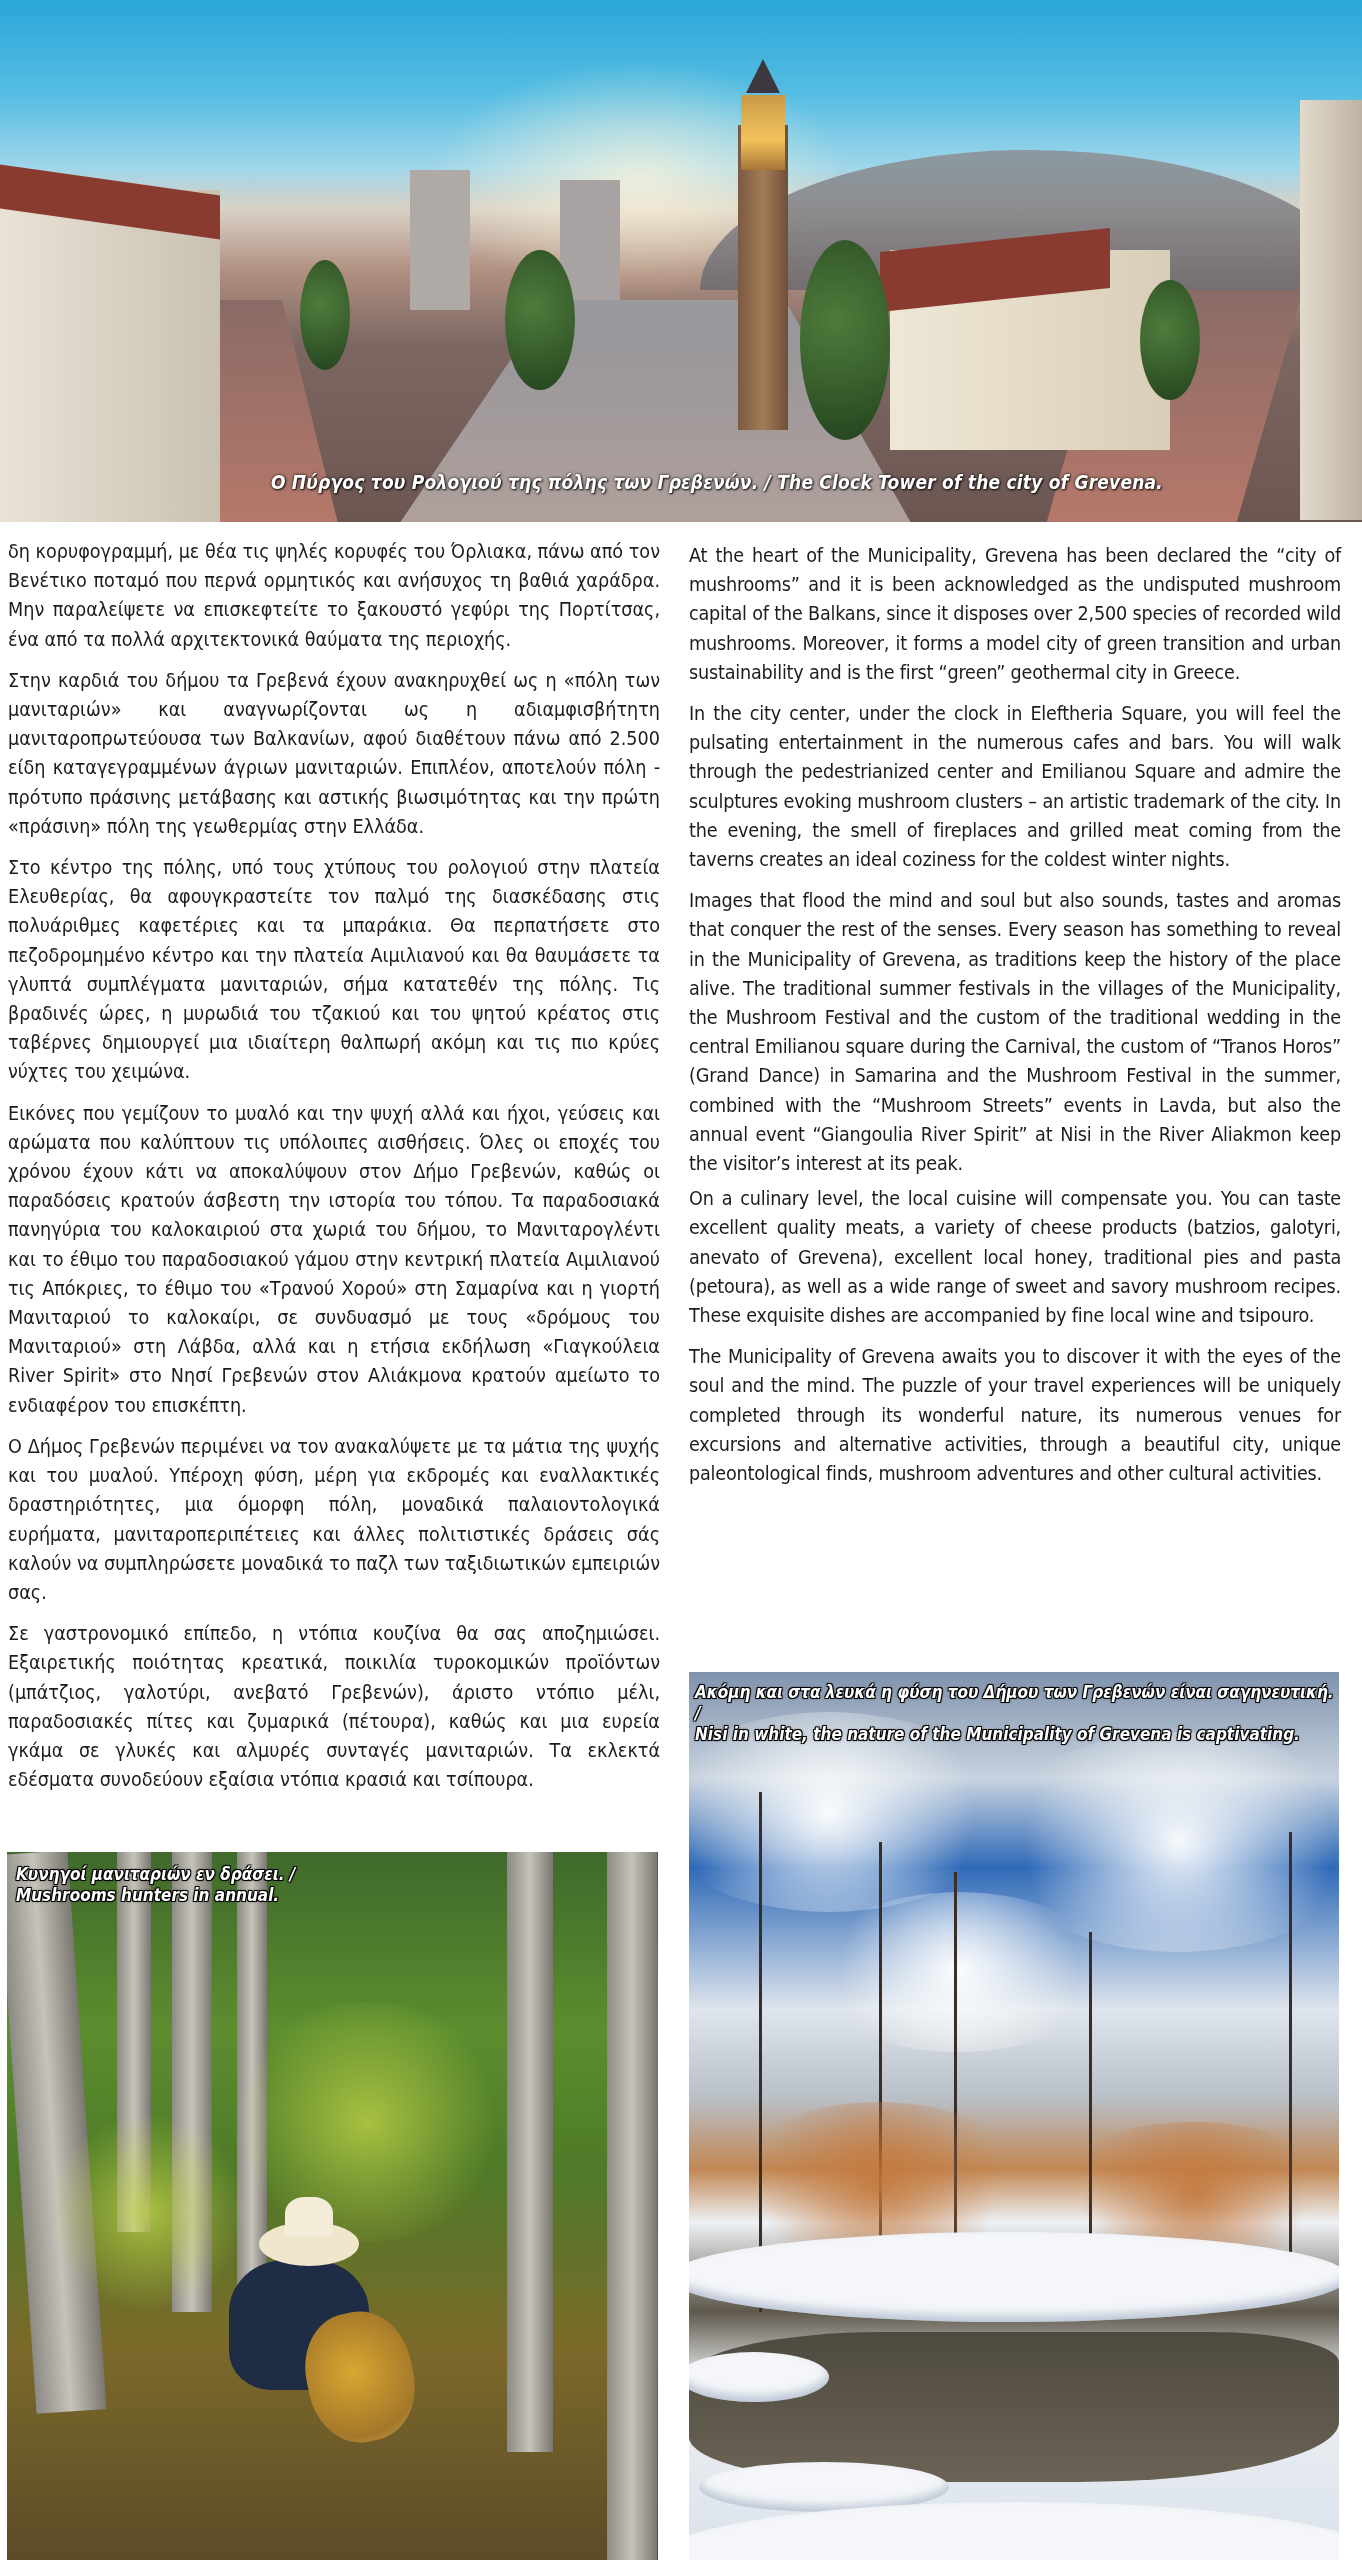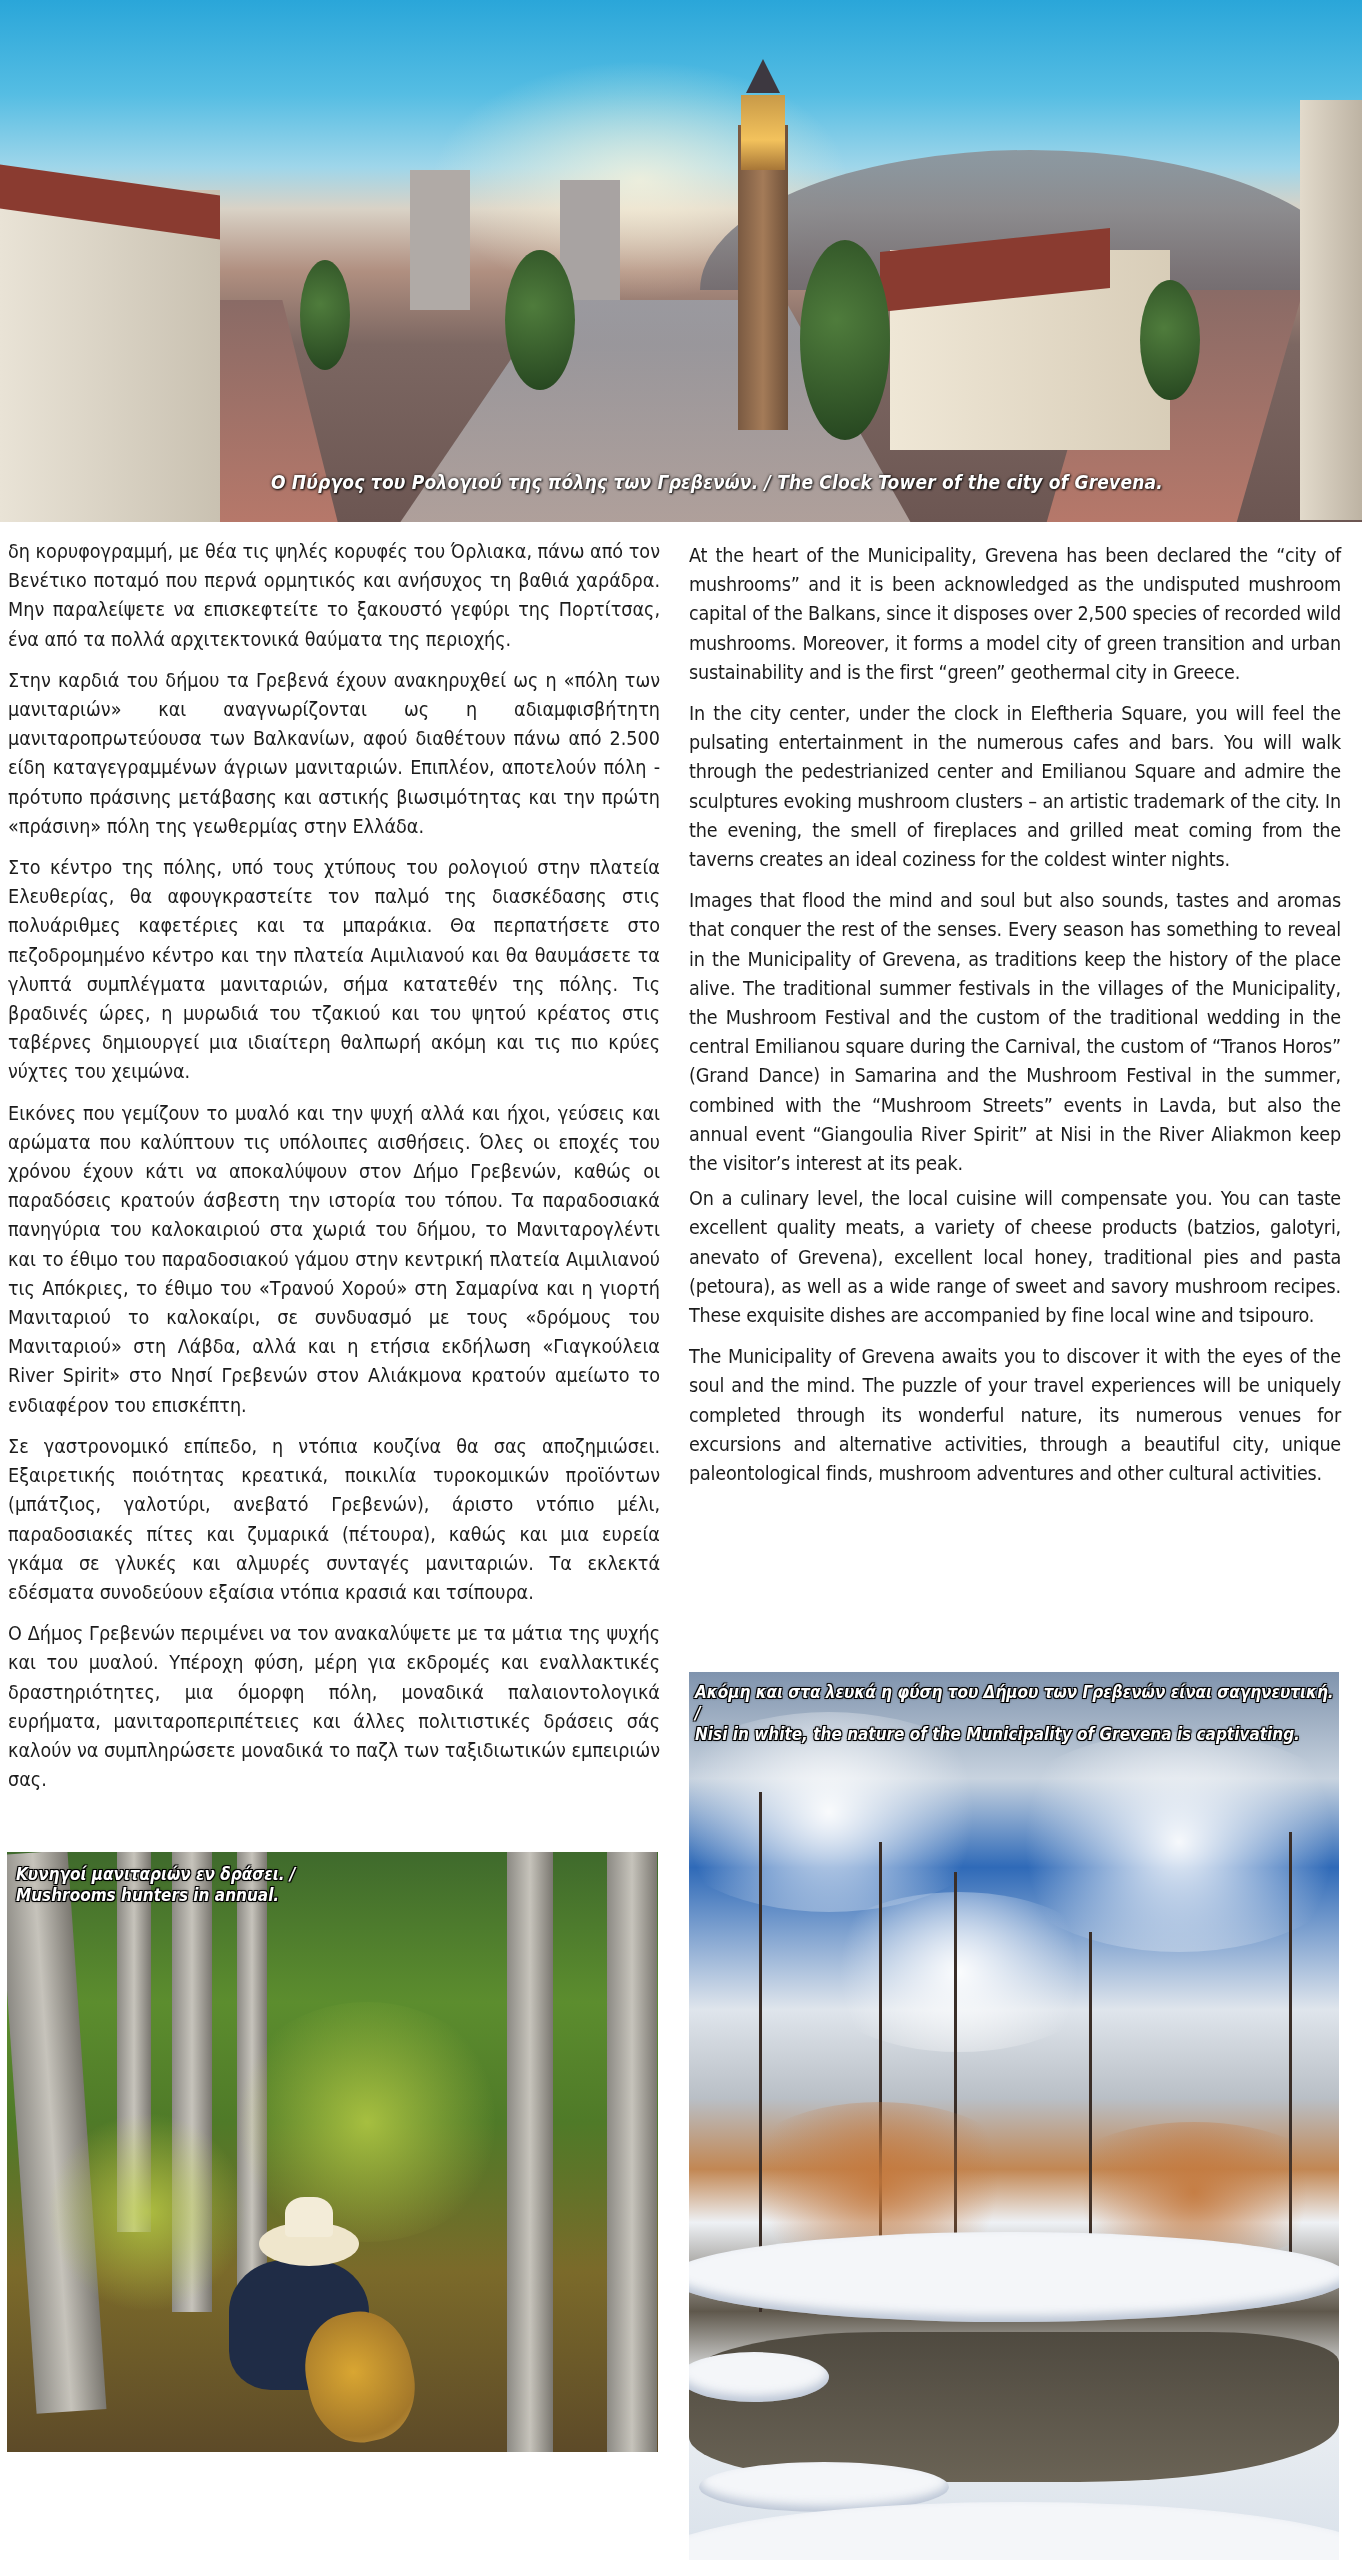--- a/index.html
+++ b/index.html
@@ -31,21 +31,21 @@
 
   
   .col { position: absolute; font-size: 19.6px; line-height: 29.2px; text-align: justify; hyphens: manual; }
   .col p { margin: 0 0 12px 0; }
   .col-gr { left: 8px; top: 537px; width: 652px; }
   .col-en { left: 689px; top: 541px; width: 652px; letter-spacing: -0.2px; }
   .col-en p.tight { margin-bottom: 6px; }
 
   
   .photo { position: absolute; overflow: hidden; }
-  .photo-forest { left: 7px; top: 1852px; width: 651px; height: 600px;
+  .photo-forest { left: 7px; top: 1852px; width: 651px; height: 708px;
                   background: linear-gradient(180deg, #3f6a2c 0%, #5c8d2e 25%, #4f7a28 45%, #7b6a2a 70%, #5d4a28 100%); }
   .photo-forest .trunk { position: absolute; top: 0; background: linear-gradient(90deg, #8c8a84, #c6c3bb 50%, #7a7770); }
   .photo-forest .leaves { position: absolute; border-radius: 50%;
                           background: radial-gradient(circle, rgba(196,214,72,.75), rgba(96,140,36,0) 70%); }
   .photo-forest .person-hat { position: absolute; left: 252px; top: 370px; width: 100px; height: 44px;
                               background: #efe6cc; border-radius: 50%; }
   .photo-forest .person-hat-top { position: absolute; left: 278px; top: 345px; width: 48px; height: 40px;
                                   background: #f3ecd8; border-radius: 40% 40% 10% 10%; }
   .photo-forest .person-body { position: absolute; left: 222px; top: 408px; width: 140px; height: 130px;
                                background: #1f2c46; border-radius: 40% 40% 30% 30%; }
@@ -89,22 +89,22 @@
   <div class="tower-top"></div>
   <div class="spire"></div>
   <div class="caption-hero">Ο Πύργος του Ρολογιού της πόλης των Γρεβενών. / The Clock Tower of the city of Grevena.</div>
 </div>
 
 <div class="col col-gr">
   <p>δη κορυφογραμμή, με θέα τις ψηλές κορυφές του Όρλιακα, πάνω από τον Βενέτικο ποταμό που περνά ορμητικός και ανήσυχος τη βαθιά χαράδρα. Μην παραλείψετε να επισκεφτείτε το ξακουστό γεφύρι της Πορτίτσας, ένα από τα πολλά αρχιτεκτονικά θαύματα της περιοχής.</p>
   <p>Στην καρδιά του δήμου τα Γρεβενά έχουν ανακηρυχθεί ως η «πόλη των μανιταριών» και αναγνωρίζονται ως η αδιαμφισβήτητη μανιταροπρωτεύουσα των Βαλκανίων, αφού διαθέτουν πάνω από 2.500 είδη καταγεγραμμένων άγριων μανιταριών. Επιπλέον, αποτελούν πόλη - πρότυπο πράσινης μετάβασης και αστικής βιωσιμότητας και την πρώτη «πράσινη» πόλη της γεωθερμίας στην Ελλάδα.</p>
   <p>Στο κέντρο της πόλης, υπό τους χτύπους του ρολογιού στην πλατεία Ελευθερίας, θα αφουγκραστείτε τον παλμό της διασκέδασης στις πολυάριθμες καφετέριες και τα μπαράκια. Θα περπατήσετε στο πεζοδρομημένο κέντρο και την πλατεία Αιμιλιανού και θα θαυμάσετε τα γλυπτά συμπλέγματα μανιταριών, σήμα κατατεθέν της πόλης. Τις βραδινές ώρες, η μυρωδιά του τζακιού και του ψητού κρέατος στις ταβέρνες δημιουργεί μια ιδιαίτερη θαλπωρή ακόμη και τις πιο κρύες νύχτες του χειμώνα.</p>
   <p>Εικόνες που γεμίζουν το μυαλό και την ψυχή αλλά και ήχοι, γεύσεις και αρώματα που καλύπτουν τις υπόλοιπες αισθήσεις. Όλες οι εποχές του χρόνου έχουν κάτι να αποκαλύψουν στον Δήμο Γρεβενών, καθώς οι παραδόσεις κρατούν άσβεστη την ιστορία του τόπου. Τα παραδοσιακά πανηγύρια του καλοκαιριού στα χωριά του δήμου, το Μανιταρογλέντι και το έθιμο του παραδοσιακού γάμου στην κεντρική πλατεία Αιμιλιανού τις Απόκριες, το έθιμο του «Τρανού Χορού» στη Σαμαρίνα και η γιορτή Μανιταριού το καλοκαίρι, σε συνδυασμό με τους «δρόμους του Μανιταριού» στη Λάβδα, αλλά και η ετήσια εκδήλωση «Γιαγκούλεια River Spirit» στο Νησί Γρεβενών στον Αλιάκμονα κρατούν αμείωτο το ενδιαφέρον του επισκέπτη.</p>
+  <p>Ο Δήμος Γρεβενών περιμένει να τον ανακαλύψετε με τα μάτια της ψυχής και του μυαλού. Υπέροχη φύση, μέρη για εκδρομές και εναλλακτικές δραστηριότητες, μια όμορφη πόλη, μοναδικά παλαιοντολογικά ευρήματα, μανιταροπεριπέτειες και άλλες πολιτιστικές δράσεις σάς καλούν να συμπληρώσετε μοναδικά το παζλ των ταξιδιωτικών εμπειριών σας.</p>
   <p>Σε γαστρονομικό επίπεδο, η ντόπια κουζίνα θα σας αποζημιώσει. Εξαιρετικής ποιότητας κρεατικά, ποικιλία τυροκομικών προϊόντων (μπάτζιος, γαλοτύρι, ανεβατό Γρεβενών), άριστο ντόπιο μέλι, παραδοσιακές πίτες και ζυμαρικά (πέτουρα), καθώς και μια ευρεία γκάμα σε γλυκές και αλμυρές συνταγές μανιταριών. Τα εκλεκτά εδέσματα συνοδεύουν εξαίσια ντόπια κρασιά και τσίπουρα.</p>
-  <p>Ο Δήμος Γρεβενών περιμένει να τον ανακαλύψετε με τα μάτια της ψυχής και του μυαλού. Υπέροχη φύση, μέρη για εκδρομές και εναλλακτικές δραστηριότητες, μια όμορφη πόλη, μοναδικά παλαιοντολογικά ευρήματα, μανιταροπεριπέτειες και άλλες πολιτιστικές δράσεις σάς καλούν να συμπληρώσετε μοναδικά το παζλ των ταξιδιωτικών εμπειριών σας.</p>
 </div>
 
 <div class="col col-en">
   <p>At the heart of the Municipality, Grevena has been declared the “city of mushrooms” and it is been acknowledged as the undisputed mushroom capital of the Balkans, since it disposes over 2,500 species of recorded wild mushrooms. Moreover, it forms a model city of green transition and urban sustainability and is the first “green” geothermal city in Greece.</p>
   <p>In the city center, under the clock in Eleftheria Square, you will feel the pulsating entertainment in the numerous cafes and bars. You will walk through the pedestrianized center and Emilianou Square and admire the sculptures evoking mushroom clusters – an artistic trademark of the city. In the evening, the smell of fireplaces and grilled meat coming from the taverns creates an ideal coziness for the coldest winter nights.</p>
   <p class="tight">Images that flood the mind and soul but also sounds, tastes and aromas that conquer the rest of the senses. Every season has something to reveal in the Municipality of Grevena, as traditions keep the history of the place alive. The traditional summer festivals in the villages of the Municipality, the Mushroom Festival and the custom of the traditional wedding in the central Emilianou square during the Carnival, the custom of “Tranos Horos” (Grand Dance) in Samarina and the Mushroom Festival in the summer, combined with the “Mushroom Streets” events in Lavda, but also the annual event “Giangoulia River Spirit” at Nisi in the River Aliakmon keep the visitor’s interest at its peak.</p>
   <p>On a culinary level, the local cuisine will compensate you. You can taste excellent quality meats, a variety of cheese products (batzios, galotyri, anevato of Grevena), excellent local honey, traditional pies and pasta (petoura), as well as a wide range of sweet and savory mushroom recipes. These exquisite dishes are accompanied by fine local wine and tsipouro.</p>
   <p>The Municipality of Grevena awaits you to discover it with the eyes of the soul and the mind. The puzzle of your travel experiences will be uniquely completed through its wonderful nature, its numerous venues for excursions and alternative activities, through a beautiful city, unique paleontological finds, mushroom adventures and other cultural activities.</p>
 </div>
 

